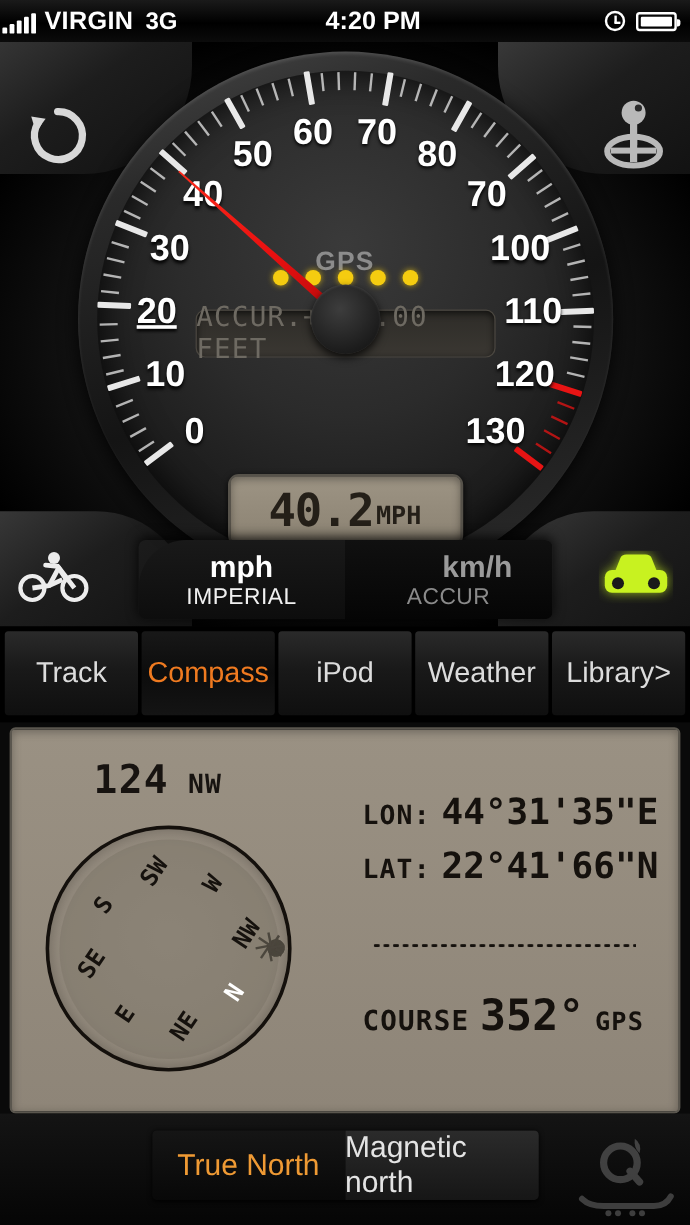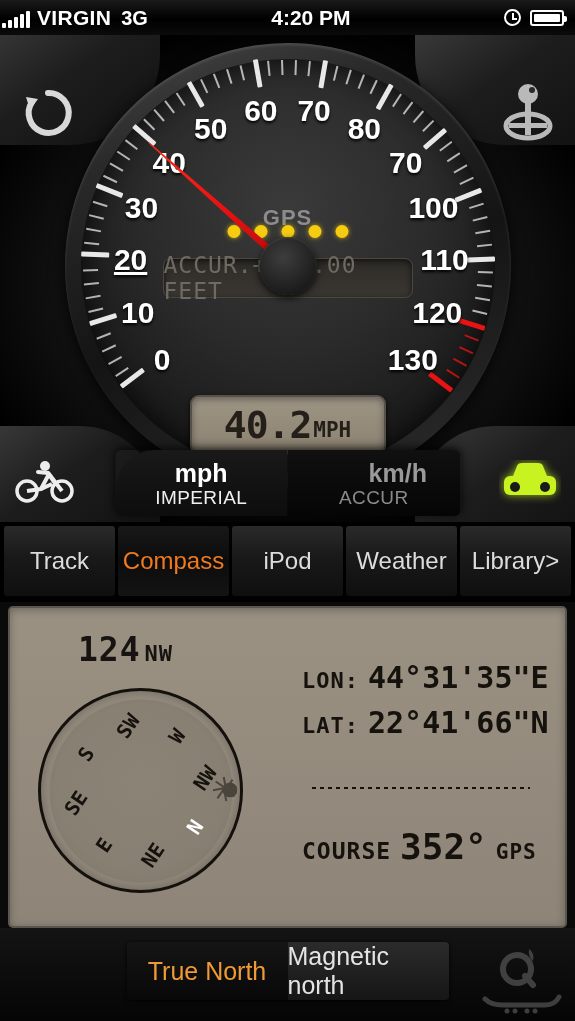--- a/index.html
+++ b/index.html
@@ -164,21 +164,21 @@
 
   
   .compass-panel{
     position:absolute; left:8px; top:606px; width:559px; height:322px;
     background:linear-gradient(#9a9183,#8e8578);
     border:2px solid #5a564e; border-radius:5px;
     box-shadow:inset 0 2px 8px rgba(0,0,0,.3);
   }
   .heading{
     position:absolute; left:78px; top:630px;
-    display:flex; align-items:baseline; gap:4px;
+    display:flex; align-items:baseline; gap:16px;
     font-family:"DejaVu Sans Mono", monospace; color:#171310;
   }
   .heading .deg{ font-size:33px; font-weight:bold; letter-spacing:1px;}
   .heading .dir{ font-size:22px; font-weight:bold; letter-spacing:1px;}
 
   .rose{
     position:absolute; left:38px; top:688px; width:205px; height:205px;
     border-radius:50%;
     background:radial-gradient(circle at 50% 45%, #9c9386 0%, #948b7e 60%, #8a8173 100%);
     border:3px solid #14100c;

